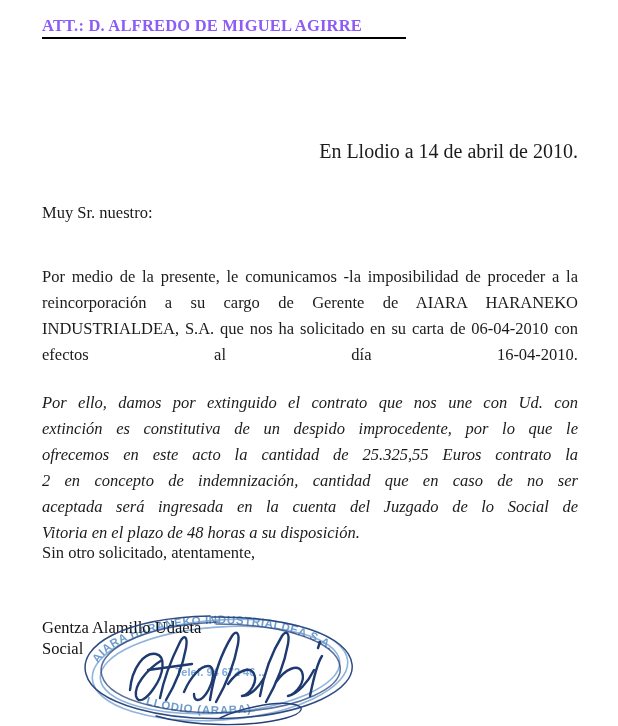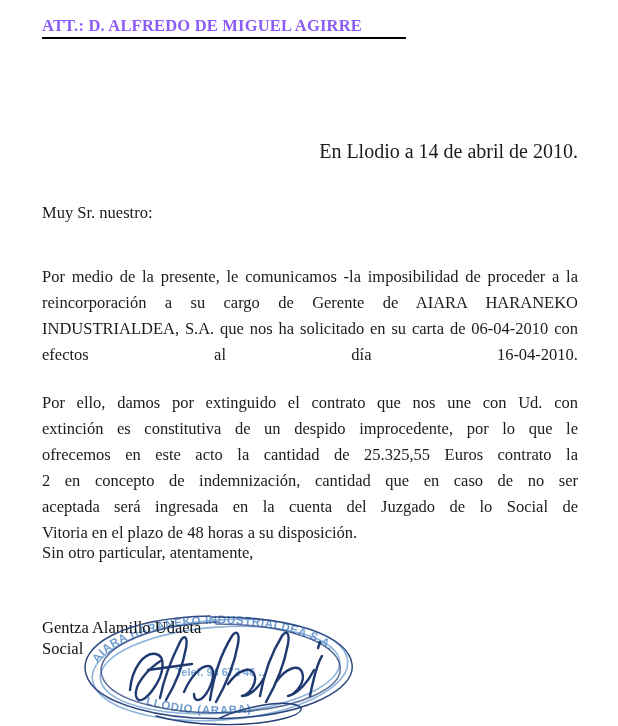--- a/index.html
+++ b/index.html
@@ -76,20 +76,21 @@
   .para:last-child { margin-bottom: 0; }
   
   .para.justify-all { text-align-last: justify; }
 
   
   .line {
     display: block;
     text-align: justify;
     text-align-last: justify;
     white-space: nowrap;
+    font-style: italic;
   }
   .line.ragged {
     text-align-last: left;
     white-space: normal;
   }
 
   
   .closing {
     position: absolute;
     left: 42px;
@@ -153,21 +154,21 @@
       <span class="line">Por ello, damos por extinguido el contrato que nos une con Ud. con</span>
       <span class="line">extinción es constitutiva de un despido improcedente, por lo que le</span>
       <span class="line">ofrecemos en este acto la cantidad de 25.325,55 Euros contrato la</span>
       <span class="line">2 en concepto de indemnización, cantidad que en caso de no ser</span>
       <span class="line">aceptada será ingresada en la cuenta del Juzgado de lo Social de</span>
       <span class="line ragged">Vitoria en el plazo de 48 horas a su disposición.</span>
     </p>
 
   </div>
 
-  <div class="closing">Sin otro particular, atentamente,</div>
+  <div class="closing">Sin otro solicitado, atentamente,</div>
 
   <div class="stamp-wrap">
     <svg width="320" height="120" viewBox="0 0 320 120" xmlns="http://www.w3.org/2000/svg">
       <defs>
         <path id="stamp-arc-top" d="M 36,72 A 124,50 0 0 1 284,60" fill="none"></path>
         <path id="stamp-arc-bottom" d="M 48,76 A 116,44 0 0 0 272,70" fill="none"></path>
       </defs>
 
       <g transform="rotate(-4 160 62)" fill="none" stroke="#8fb4dd" stroke-width="1.6">
         <ellipse cx="160" cy="62" rx="128" ry="50"></ellipse>

